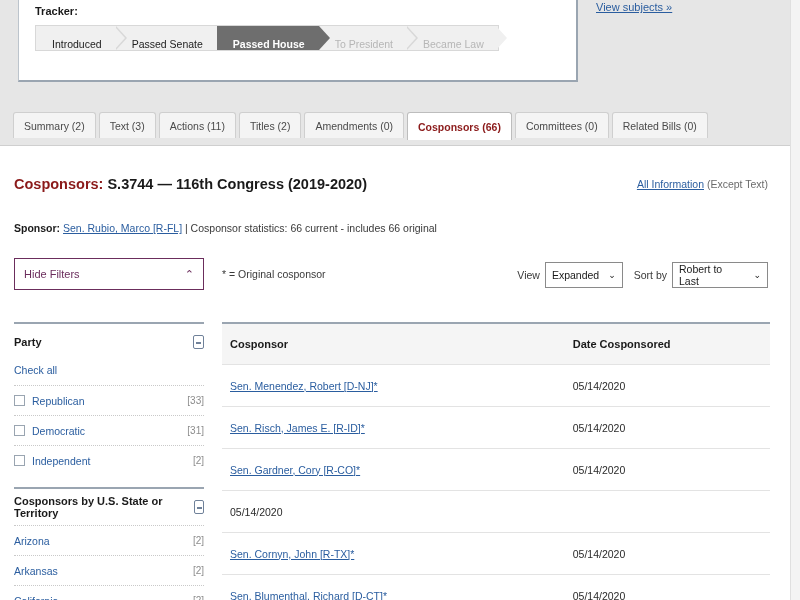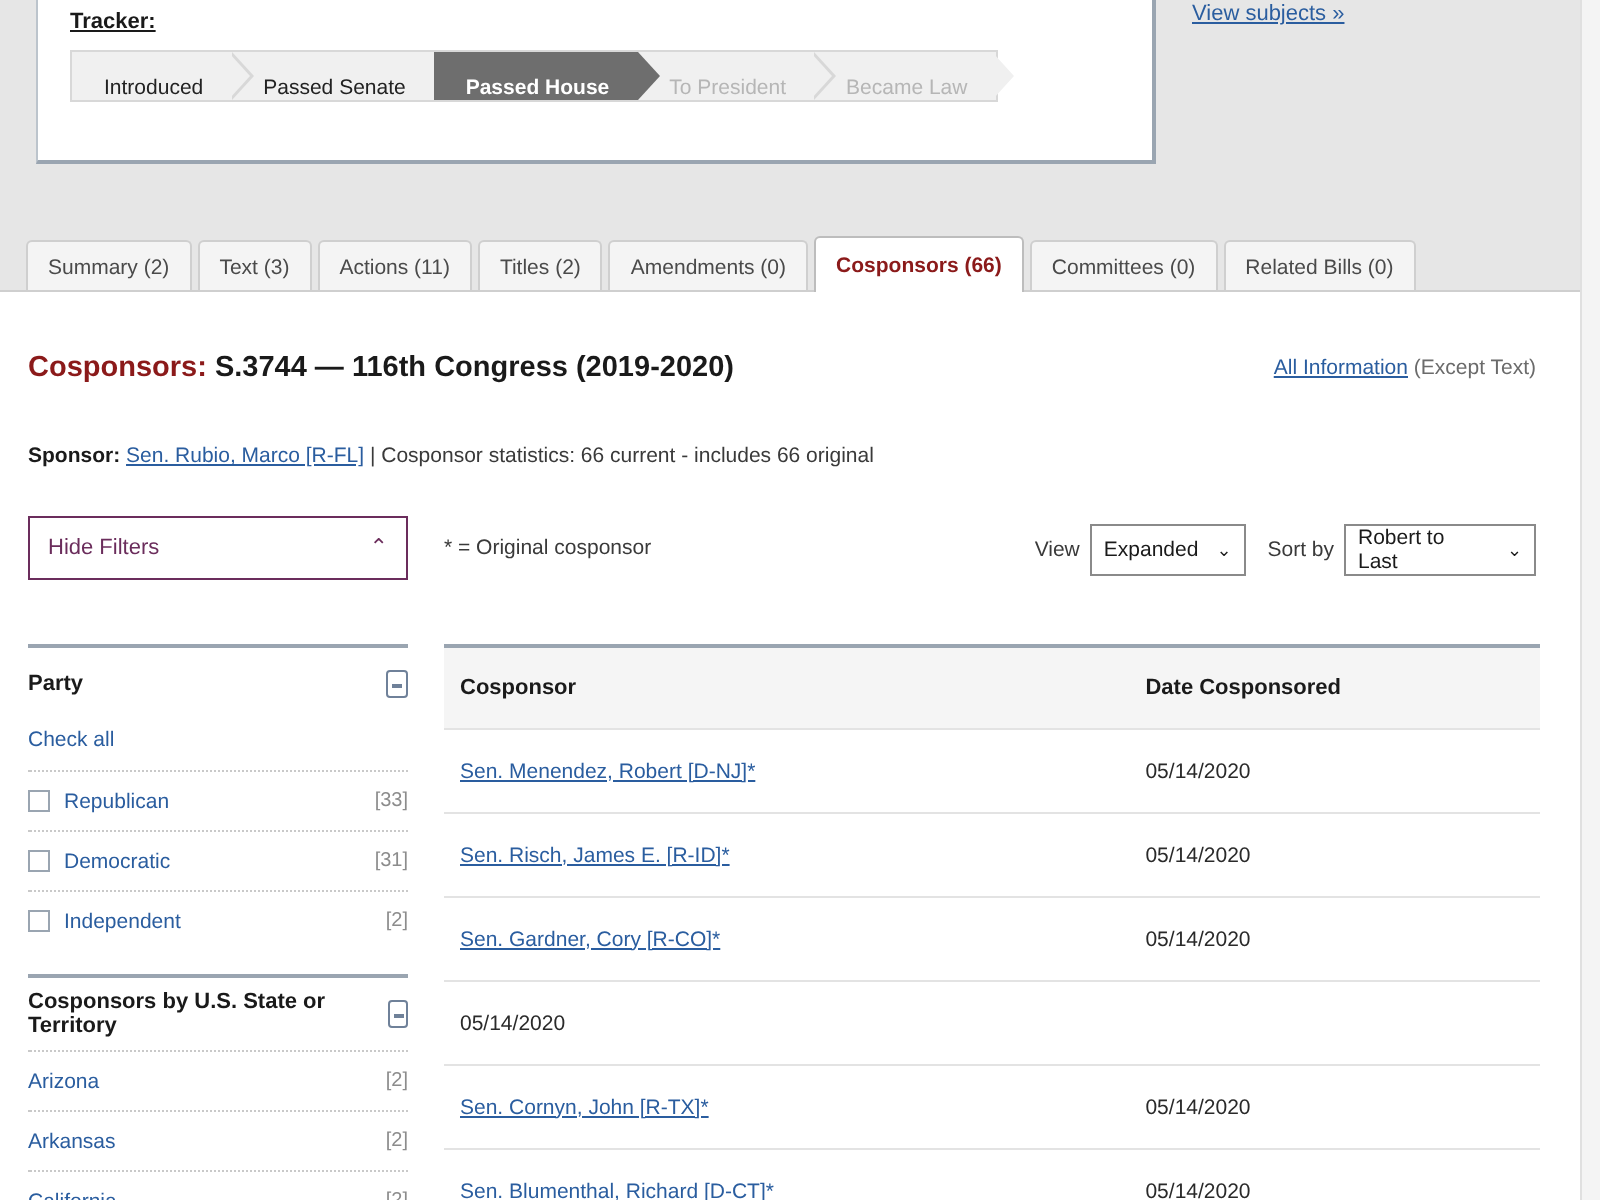--- a/index.html
+++ b/index.html
@@ -37,21 +37,20 @@
     border: 1px solid #bcc4cc;
     border-bottom: 2px solid #9aa5b1;
     border-right: 2px solid #9aa5b1;
   }
   .tracker-label {
     position: absolute;
     left: 16px; top: 28px;
     font-weight: bold;
     font-size: 11px;
     color: #1a1a1a;
-    text-decoration: underline;
   }
 
   .tracker-bar {
     position: absolute;
     left: 16px; top: 48px;
     height: 26px;
     display: flex;
     background: #f0f0f0;
     border: 1px solid #d8d8d8;
   }
@@ -102,21 +101,20 @@
     text-decoration: underline;
     cursor: pointer;
   }
 
   
   .tabstrip {
     position: absolute;
     left: 0; top: 112px;
     width: 684px; height: 34px;
     display: flex;
-    align-items: flex-end;
     padding-left: 13px;
   }
   .tab {
     height: 26px;
     padding: 0 10px;
     margin-right: 3px;
     display: flex;
     align-items: center;
     font-size: 10.5px;
     color: #4a4a4a;

